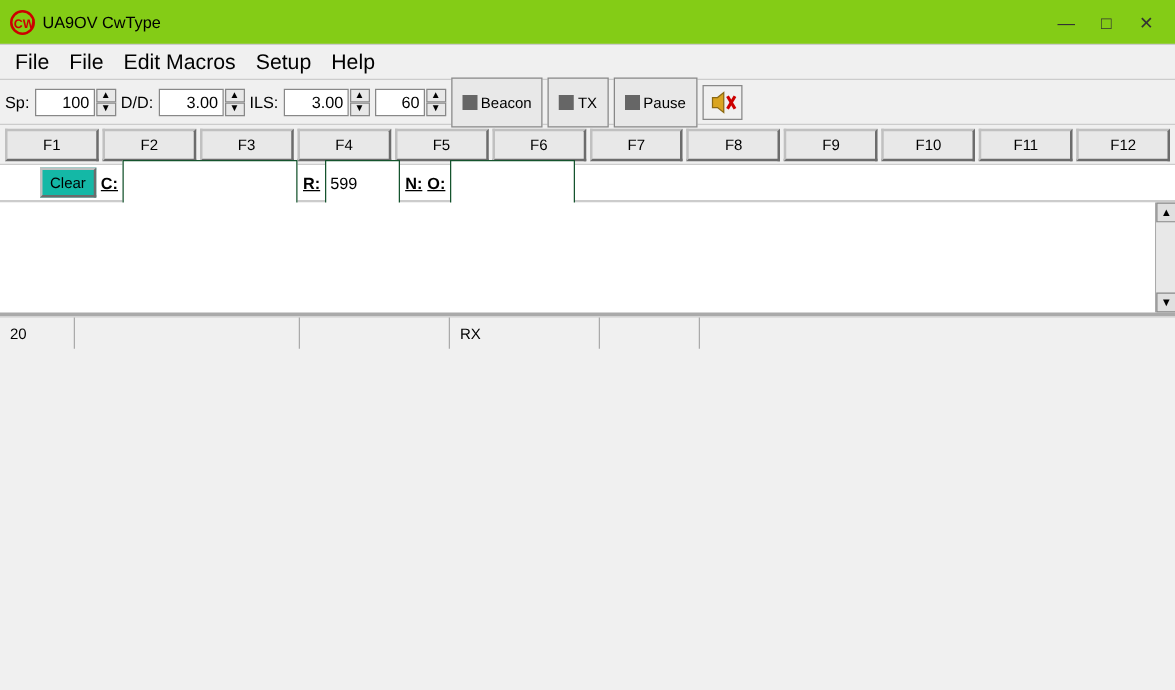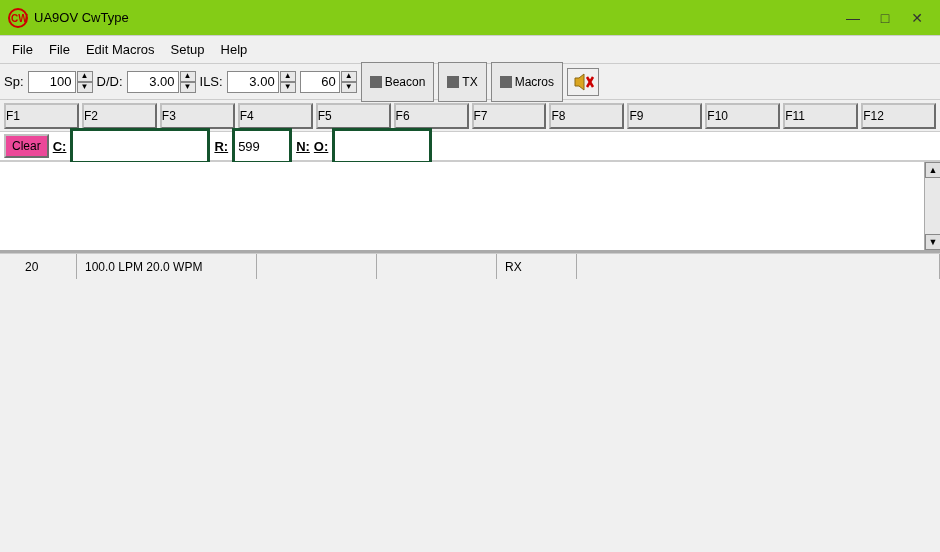--- a/index.html
+++ b/index.html
@@ -58,21 +58,21 @@
       display: flex;
       align-items: center;
       padding: 2px 4px;
       height: 28px;
       background: #f0f0f0;
       border-bottom: 1px solid #ccc;
     }
     .menu-item {
       padding: 2px 8px;
       cursor: pointer;
-      font-size: 13px;
+      font-size: 17px;
     }
 
     
     .toolbar {
       display: flex;
       align-items: center;
       padding: 3px 4px;
       background: #f0f0f0;
       border-bottom: 1px solid #ccc;
       height: 36px;
@@ -151,48 +151,49 @@
       height: 32px;
       align-items: center;
     }
     .fkey-btn {
       flex: 1;
       height: 26px;
       background: #e8e8e8;
       border: 2px outset #c0c0c0;
       cursor: pointer;
       font-size: 12px;
-      text-align: left;
+      text-align: center;
     }
 
     
     .input-row {
       display: flex;
       align-items: center;
       padding: 3px 4px;
       background: white;
       border-bottom: 2px solid #ccc;
       height: 30px;
       gap: 4px;
     }
     .clear-btn {
       height: 24px;
       padding: 2px 6px;
-      background: #ec4899;
+      background: #14b8a6;
       border: 2px outset #c0c0c0;
       cursor: pointer;
       font-size: 12px;
+      margin-left: 28px;
     }
     .input-label {
       font-size: 13px;
       font-weight: bold;
       text-decoration: underline;
     }
     .field-input {
-      border: 3px solid #14532d;
+      border: 1px solid #14532d;
       height: 36px;
       background: white;
       padding: 1px 3px;
       font-size: 13px;
     }
     .field-c { width: 140px; }
     .field-r { width: 60px; }
     .field-n { width: 100px; }
     .field-o { width: 100px; }
     .upper-panel {
@@ -239,21 +240,21 @@
       height: 26px;
       align-items: stretch;
     }
     .status-cell {
       border-right: 1px solid #aaa;
       padding: 3px 8px;
       font-size: 12px;
       display: flex;
       align-items: center;
     }
-    .status-cell:first-child { width: 60px; margin-left: 17px; }
+    .status-cell:first-child { width: 60px; }
     .status-cell:nth-child(2) { width: 180px; }
     .status-cell:nth-child(3) { width: 120px; }
     .status-cell:nth-child(4) { width: 120px; }
     .status-cell:nth-child(5) { width: 80px; }
     .status-cell:nth-child(6) { flex: 1; }
 
     
     .logo-svg { width: 20px; height: 20px; }
   </style>
 </head>
@@ -325,21 +326,21 @@
     <span>Beacon</span>
   </button>
 
   <button class="toolbar-btn">
     <span class="btn-indicator"></span>
     <span>TX</span>
   </button>
 
   <button class="toolbar-btn">
     <span class="btn-indicator"></span>
-    <span>Macros</span>
+    <span>Pause</span>
   </button>
 
   <button class="mute-btn">
     <svg width="24" height="22" viewBox="0 0 24 22" xmlns="http://www.w3.org/2000/svg">
 
       <polygon points="4,7 8,7 13,3 13,19 8,15 4,15" fill="#daa520" stroke="#8B6914" stroke-width="1"></polygon>
 
       <line x1="16" y1="6" x2="22" y2="16" stroke="#cc0000" stroke-width="2.5"></line>
       <line x1="22" y1="6" x2="16" y2="16" stroke="#cc0000" stroke-width="2.5"></line>
     </svg>
@@ -381,27 +382,24 @@
   </div>
 </div>
 
 <div class="lower-panel"></div>
 
 <div class="status-bar">
   <div class="status-cell">
     <span>20</span>
   </div>
   <div class="status-cell">
-    <span>100.0 LPM  20.0 WPM</span>
+    <span></span>
   </div>
   <div class="status-cell">
     <span></span>
   </div>
   <div class="status-cell">
-    <span></span>
-  </div>
-  <div class="status-cell">
     <span>RX</span>
   </div>
   <div class="status-cell">
     <span></span>
   </div>
 </div>
 
 </body></html>

